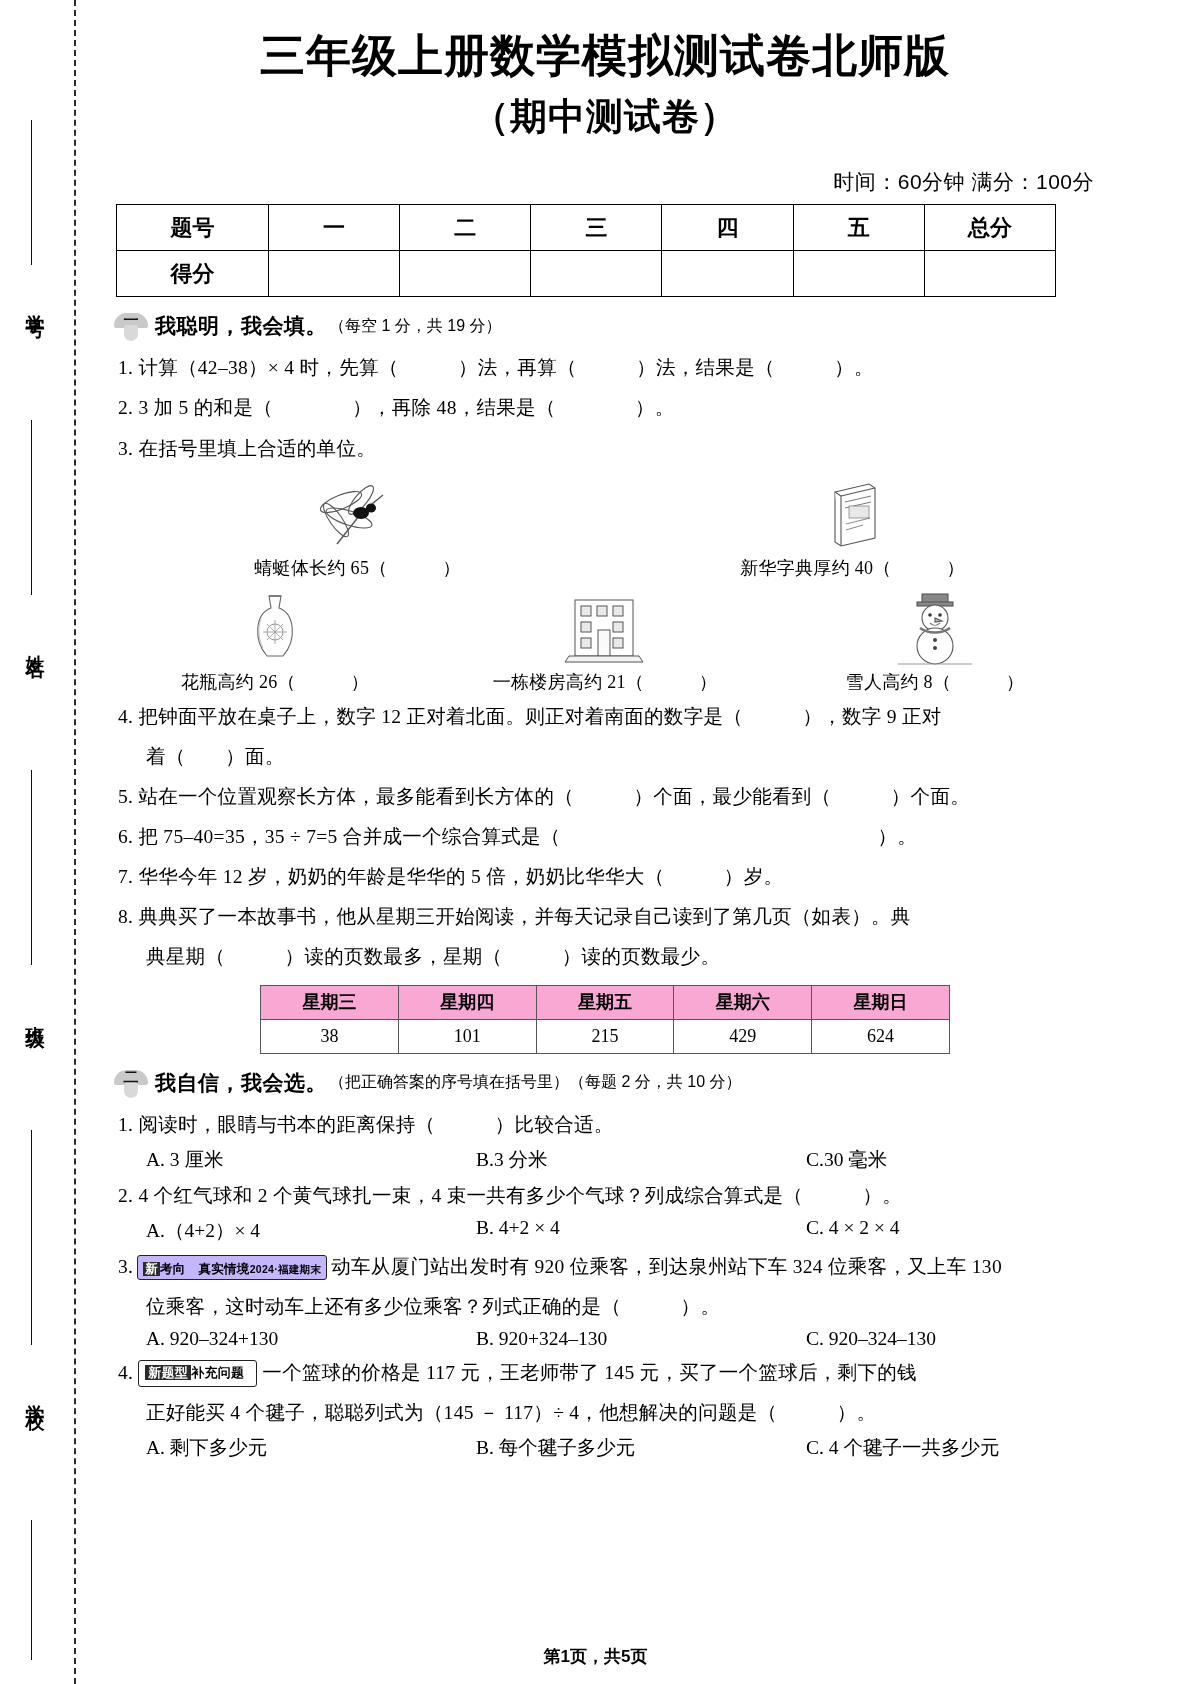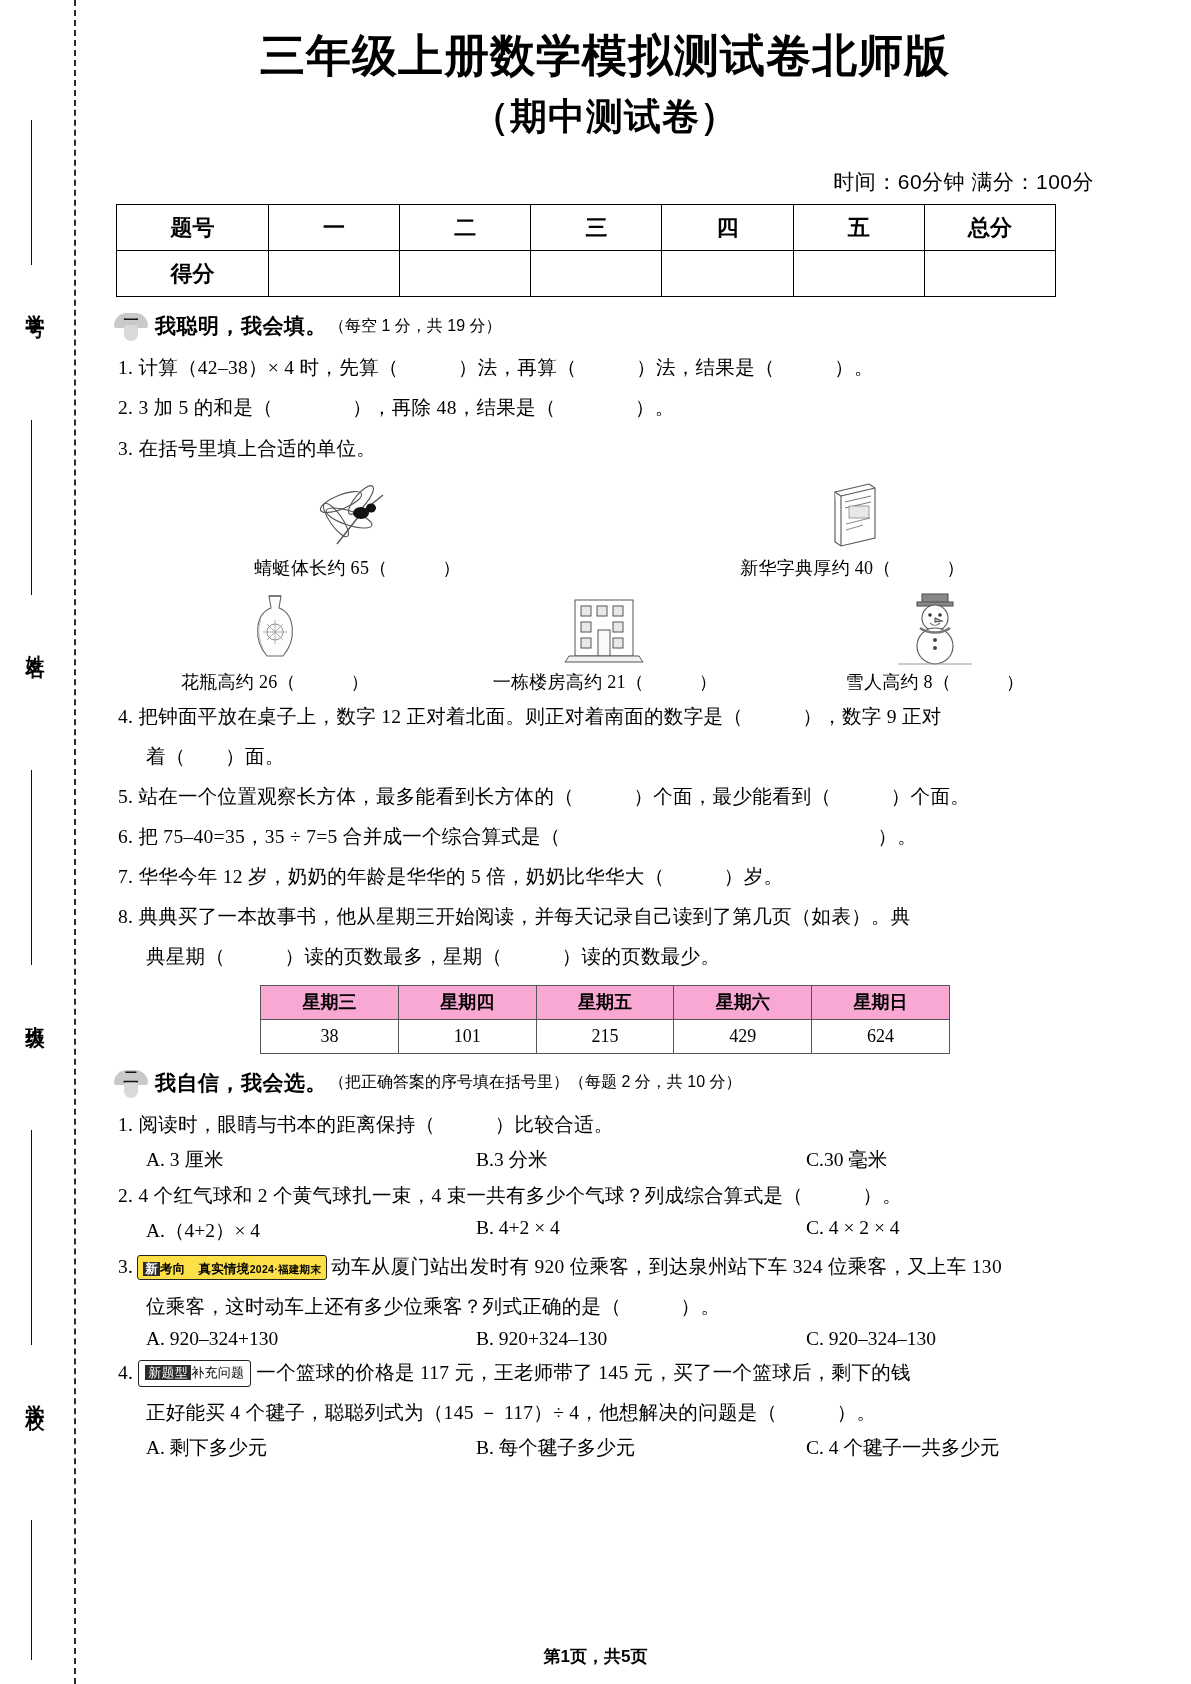--- a/index.html
+++ b/index.html
@@ -211,36 +211,36 @@
   
   .tag {
     display: inline-block;
     border: 1.2px solid #222;
     border-radius: 3px;
     padding: 0px 5px 1px 5px;
     margin: 0 4px;
     vertical-align: middle;
     line-height: 1.12;
     font-family: "Liberation Sans", "DejaVu Sans", sans-serif;
-    background: #fde047;
+    background: #c4b5fd;
     position: relative;
     top: -1px;
   }
   .tag .t-row1 { font-size: 12.5px; font-weight: 700; white-space: nowrap; }
   .tag .t-row2 { font-size: 10.5px; font-weight: 700; white-space: nowrap; }
   .tag .hl { background: #2b2b2b; color: #fff; padding: 0 2px; }
   .tag-inline {
     display: inline-block;
     border: 1.2px solid #222;
     border-radius: 3px;
-    padding: 1px 6px 2px 6px;
+    padding: 1px 12px 2px 6px;
     margin: 0 5px;
     font-family: "Liberation Sans", "DejaVu Sans", sans-serif;
     font-size: 13px;
-    font-weight: 400;
+    font-weight: 700;
     vertical-align: middle;
     position: relative;
     top: -1px;
     white-space: nowrap;
   }
   .tag-inline .hl { background: #2b2b2b; color: #fff; padding: 0 3px; }
 
   
   .footer {
     position: absolute;

